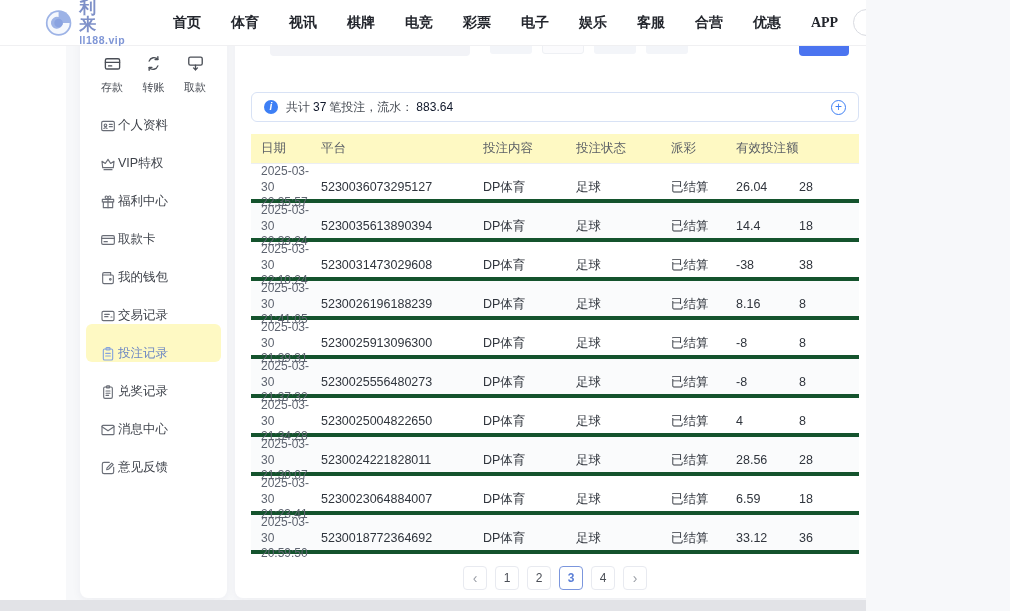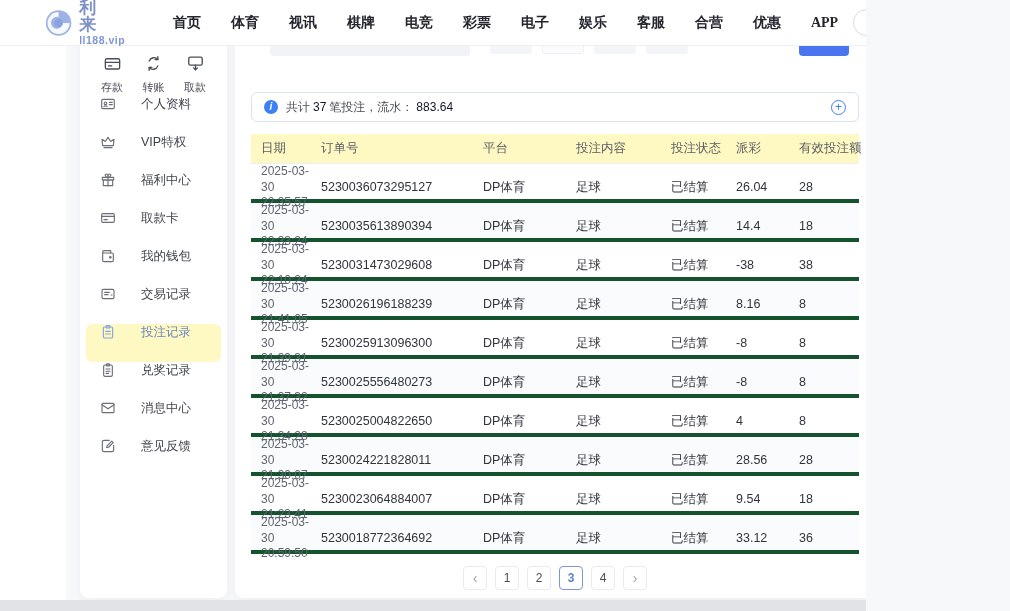--- a/index.html
+++ b/index.html
@@ -30,21 +30,21 @@
   .card { position:absolute; top:-20px; height:572px; background:#fff; border-radius:8px;
           box-shadow:0 2px 10px rgba(30,40,80,.05); }
 
   
   .sidebar { left:80px; width:147px; padding-top:28px; }
   .quick-actions { display:flex; justify-content:space-between; padding:0 17px; height:38px; }
   .qa { display:flex; flex-direction:column; align-items:center; gap:3px; cursor:pointer; width:30px; }
   .qa svg { width:19px; height:19px; stroke:#4a4e56; }
   .qa-label { font-size:11px; color:#4a4e56; white-space:nowrap; }
   .side-menu { margin-top:4px; }
-  .side-item { display:flex; align-items:flex-start; gap:25px; height:38px; margin:0 6px; padding-left:14px;
+  .side-item { display:flex; align-items:flex-end; gap:2px; height:38px; margin:0 6px; padding-left:14px;
                border-radius:6px; cursor:pointer; }
   .side-item svg { width:16px; height:16px; stroke:#6a6e77; flex:0 0 auto; }
   .side-item .side-label { font-size:12.5px; color:#3f434b; }
   .side-item.active { background:#fef9c3; }
   .side-item.active svg { stroke:#86a4dd; }
   .side-item.active .side-label { color:#6b86c3; }
 
   
   .main { left:235px; width:640px; padding:14px 16px 0; }
   .filter-row { position:relative; height:18px; }
@@ -283,21 +283,20 @@
         <span class="info-icon">i</span>
         <span class="summary-text">
           <span>共计</span><span class="num">37</span><span>笔投注，流水：</span><span class="num">883.64</span>
         </span>
         <span class="plus-icon">+</span>
       </div>
 
       <div class="table">
         <div class="tr thead" id="theadRow">
             <div class="th">日期</div>
-            <div class="th">订单号</div>
             <div class="th">平台</div>
             <div class="th">投注内容</div>
             <div class="th">投注状态</div>
             <div class="th">派彩</div>
             <div class="th">有效投注额</div>
           </div>
         <div class="tbody" id="tbody">
             <div class="tr">
               <div class="td c-date">2025-03-30<br>22:35:57</div>
               <div class="td c-order">5230036073295127</div>
@@ -369,21 +368,21 @@
               <div class="td c-status">已结算</div>
               <div class="td c-payout">28.56</div>
               <div class="td c-valid">28</div>
             </div>
             <div class="tr">
               <div class="td c-date">2025-03-30<br>21:23:41</div>
               <div class="td c-order">5230023064884007</div>
               <div class="td c-plat">DP体育</div>
               <div class="td c-cont">足球</div>
               <div class="td c-status">已结算</div>
-              <div class="td c-payout">9.54</div>
+              <div class="td c-payout">6.59</div>
               <div class="td c-valid">18</div>
             </div>
             <div class="tr">
               <div class="td c-date">2025-03-30<br>20:59:50</div>
               <div class="td c-order">5230018772364692</div>
               <div class="td c-plat">DP体育</div>
               <div class="td c-cont">足球</div>
               <div class="td c-status">已结算</div>
               <div class="td c-payout">33.12</div>
               <div class="td c-valid">36</div>

